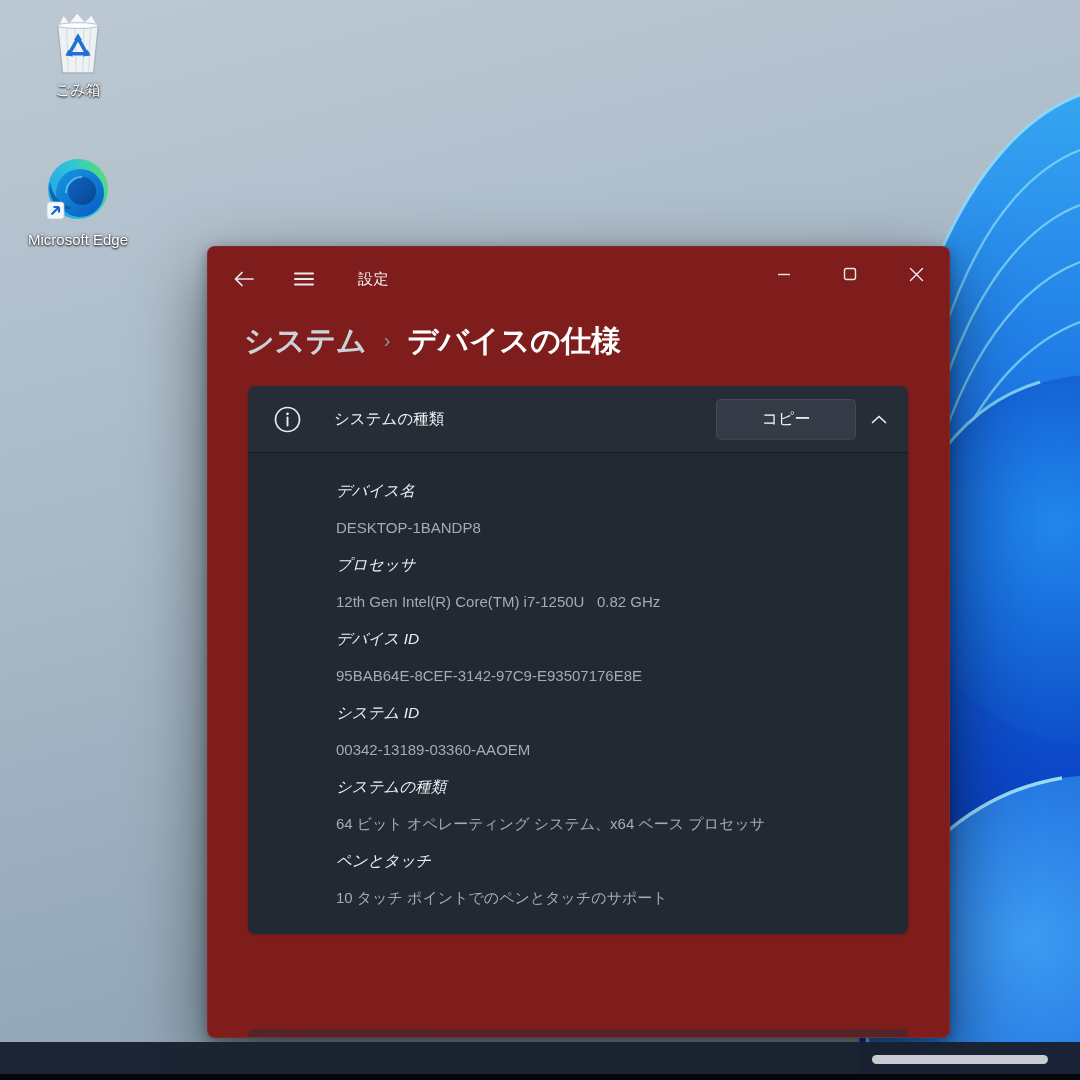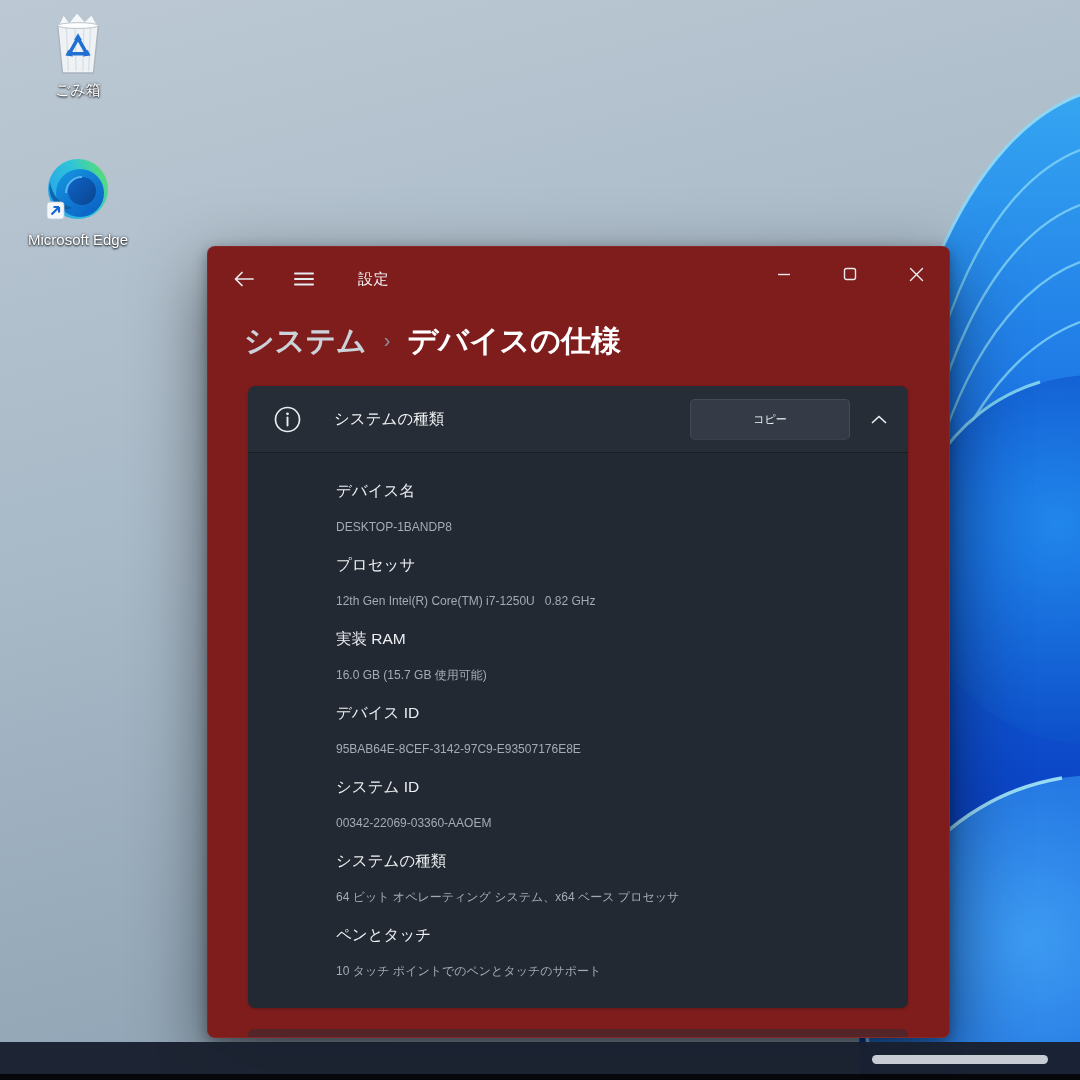--- a/index.html
+++ b/index.html
@@ -45,31 +45,31 @@
   .bc-current{color:#ffffff;}
 
   .card{position:absolute;left:40px;top:139px;width:660px;border-radius:7px;
         box-shadow:0 1px 3px rgba(0,0,0,.25);}
   .card-header{
     height:66px;background:#272d36;border-radius:7px 7px 0 0;
     display:flex;align-items:center;padding:0 6px 0 26px;box-sizing:border-box;
   }
   .hdr-title{margin-left:33px;font-size:15.5px;color:#f2f4f6;flex:1 1 auto;}
   .copy-btn{
-    width:160px;height:41px;background:#343b46;border:1px solid #434a55;border-bottom-color:#3a414c;
-    border-radius:5px;color:#f4f6f8;font-size:11px;display:flex;align-items:center;justify-content:center;
-    box-sizing:border-box;margin-right:6px;font-family:inherit;
+    width:140px;height:41px;background:#343b46;border:1px solid #434a55;border-bottom-color:#3a414c;
+    border-radius:5px;color:#f4f6f8;font-size:16px;display:flex;align-items:center;justify-content:center;
+    box-sizing:border-box;margin-right:0;font-family:inherit;
   }
   .chev-cell{width:46px;height:41px;display:flex;align-items:center;justify-content:center;}
   .card-body{
     background:#232932;border-top:1px solid #191e25;border-radius:0 0 7px 7px;
     padding:19px 20px 18px 88px;
   }
-  .spec-label{height:37px;line-height:37px;font-size:15.5px;color:#edeff2;white-space:pre-wrap;}
-  .spec-value{height:37px;line-height:37px;font-size:12px;color:#a4abb5;white-space:pre-wrap;}
+  .spec-label{height:37px;line-height:37px;font-size:15.5px;color:#edeff2;white-space:pre-wrap;font-style:italic;}
+  .spec-value{height:37px;line-height:37px;font-size:15px;color:#a4abb5;white-space:pre-wrap;}
 
   .next-sliver{
     position:absolute;left:40px;width:660px;top:782px;height:10px;
     background:#272d36;border-radius:6px 6px 0 0;opacity:.5;
   }
 
   
   .taskbar{position:absolute;left:0;top:1042px;width:1080px;height:32px;
            background:rgba(25,32,46,.97);}
   .tb-pill{position:absolute;left:872px;top:13px;width:176px;height:9px;border-radius:5px;background:#c7ccd4;}
@@ -230,30 +230,26 @@
       <div class="card-body">
         <div>
           <div class="spec-label">デバイス名</div>
           <div class="spec-value">DESKTOP-1BANDP8</div>
         </div>
         <div>
           <div class="spec-label">プロセッサ</div>
           <div class="spec-value">12th Gen Intel(R) Core(TM) i7-1250U   0.82 GHz</div>
         </div>
         <div>
-          <div class="spec-label">実装 RAM</div>
-          <div class="spec-value">16.0 GB (15.7 GB 使用可能)</div>
-        </div>
-        <div>
           <div class="spec-label">デバイス ID</div>
           <div class="spec-value">95BAB64E-8CEF-3142-97C9-E93507176E8E</div>
         </div>
         <div>
           <div class="spec-label">システム ID</div>
-          <div class="spec-value">00342-22069-03360-AAOEM</div>
+          <div class="spec-value">00342-13189-03360-AAOEM</div>
         </div>
         <div>
           <div class="spec-label">システムの種類</div>
           <div class="spec-value">64 ビット オペレーティング システム、x64 ベース プロセッサ</div>
         </div>
         <div>
           <div class="spec-label">ペンとタッチ</div>
           <div class="spec-value">10 タッチ ポイントでのペンとタッチのサポート</div>
         </div>
       </div>

